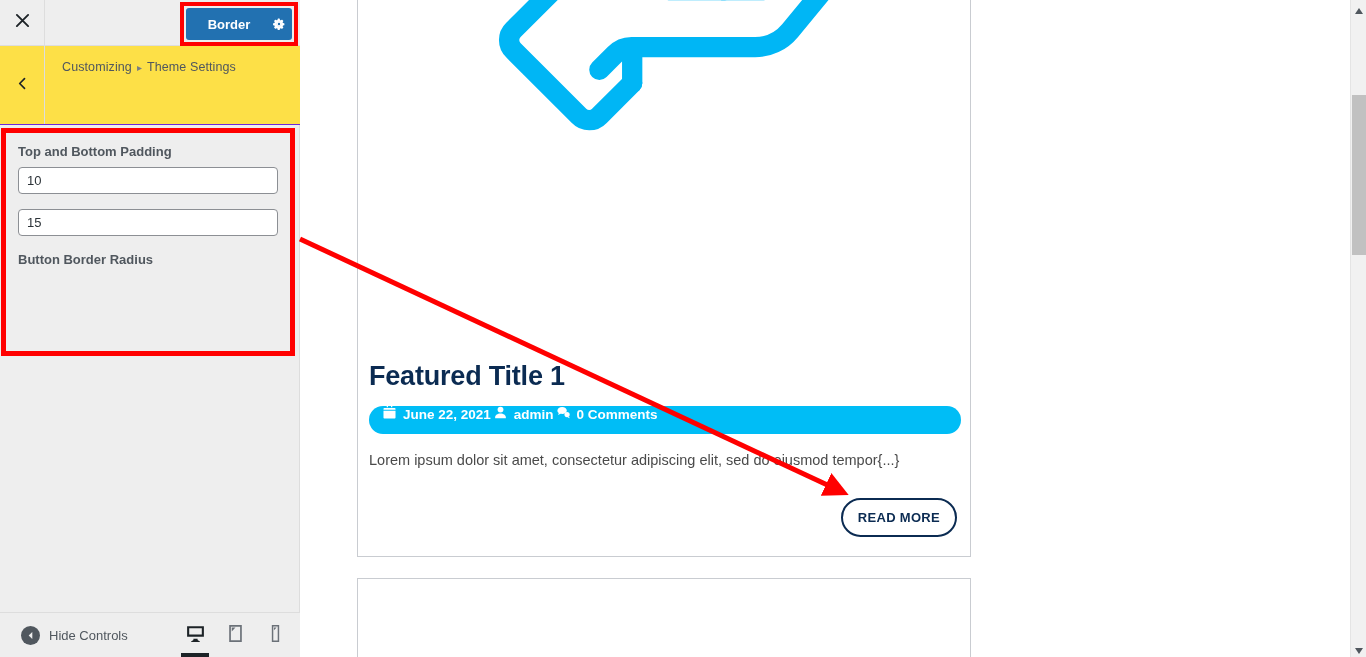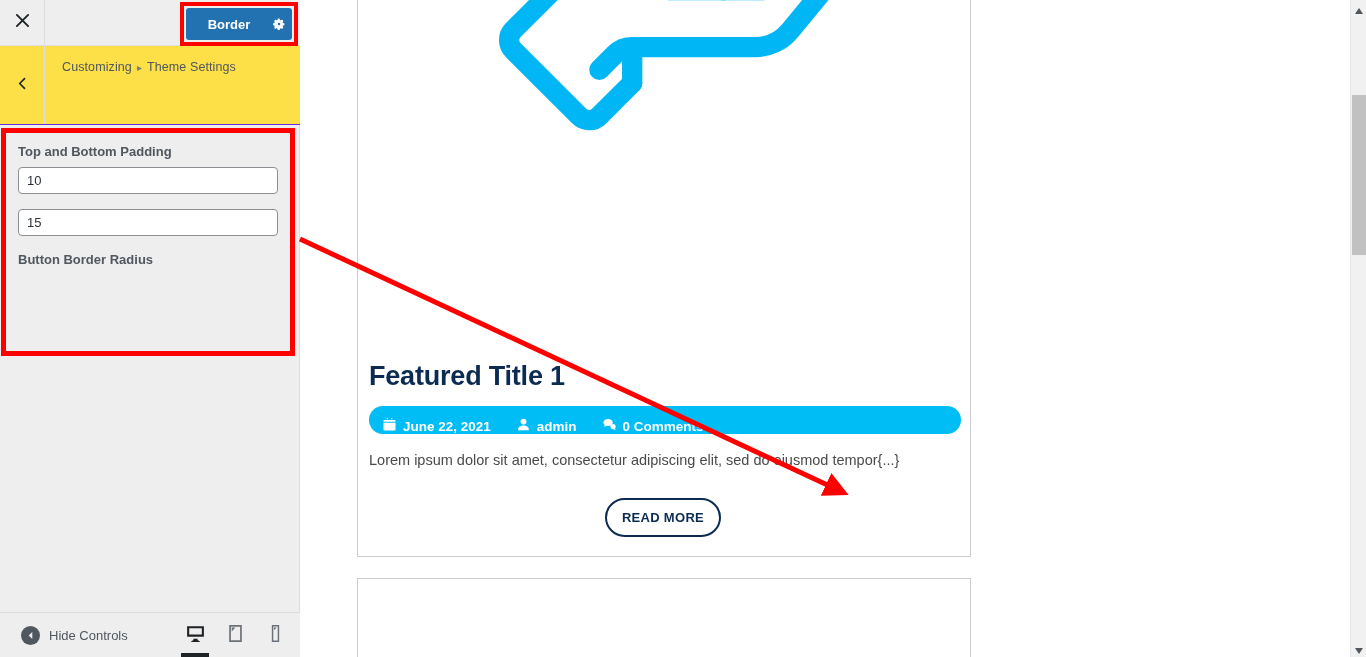--- a/index.html
+++ b/index.html
@@ -169,35 +169,35 @@
 
   .card-body { position: absolute; left: 0; top: 620px; width: 614px; padding: 0 11px; }
   .feat-title {
     font-size: 27px; font-weight: bold; color: #0b2b52;
     letter-spacing: -.2px; line-height: 1.15;
     margin-bottom: 14px;
   }
   .meta-bar {
     height: 28px; border-radius: 14px;
     background: #00bdf6;
-    display: flex; align-items: flex-end;
-    padding: 0 14px; gap: 26px;
+    display: flex; align-items: flex-start;
+    padding: 0 14px; gap: 3px;
     margin-bottom: 16px;
   }
   .meta-item {
     display: flex; align-items: center; gap: 7px;
     color: #ffffff; font-size: 13.5px; font-weight: bold;
     white-space: nowrap;
   }
   .meta-item svg { width: 13px; height: 13px; fill: #ffffff; flex: 0 0 auto; }
   .excerpt {
     font-size: 14.5px; color: #4a4a4a; line-height: 1.5;
     margin-bottom: 26px;
   }
-  .readmore-row { display: flex; justify-content: center; padding-right: 4px; }
+  .readmore-row { display: flex; justify-content: flex-end; padding-right: 4px; }
   .readmore-btn {
     background: #ffffff;
     color: #0b2b52;
     border: 2px solid #0b2b52;
     border-radius: 50px;
     padding: 10px 15px;
     font-family: "Liberation Sans", sans-serif;
     font-size: 13px; font-weight: bold; letter-spacing: .3px;
     cursor: pointer;
     white-space: nowrap;

